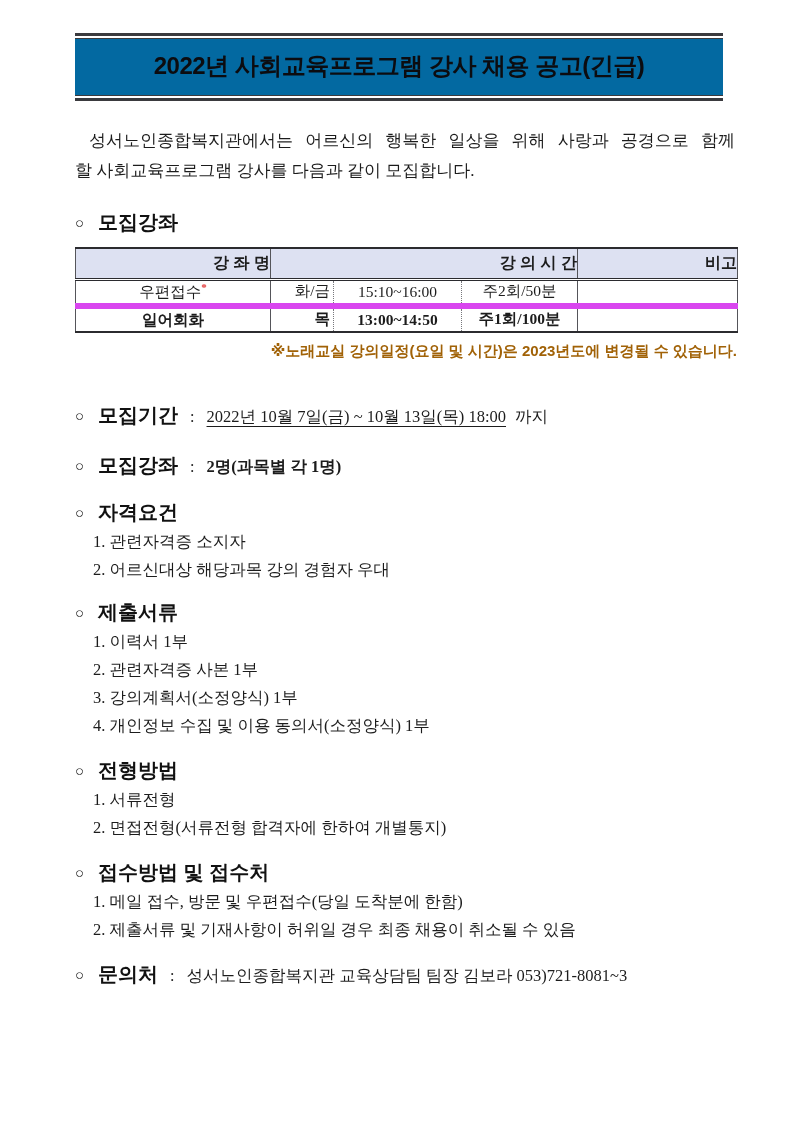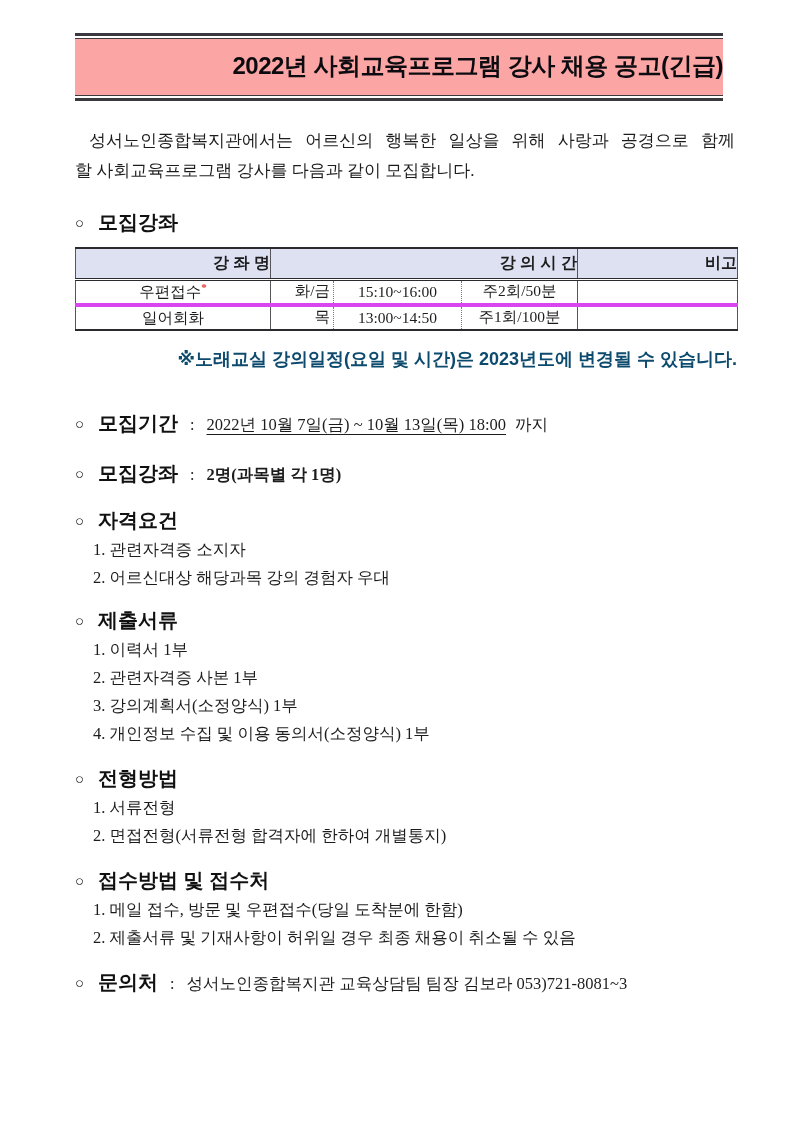--- a/index.html
+++ b/index.html
@@ -17,22 +17,22 @@
   
   .title-outer {
     width: 648px;
     border-top: 3px solid #3a3a3e;
     border-bottom: 3px solid #3a3a3e;
     padding: 2px 0;
   }
   .title-inner {
     border-top: 1px solid #3a3a3e;
     border-bottom: 1px solid #3a3a3e;
-    background: #fca5a5;
-    text-align: right;
+    background: #0369a1;
+    text-align: center;
     padding: 11px 0 13px 0;
   }
   .title-inner h1 {
     margin: 0;
     font-family: "Liberation Sans", "DejaVu Sans", sans-serif;
     font-weight: 800;
     font-size: 24px;
     letter-spacing: -0.5px;
     color: #0c0c10;
   }
@@ -100,37 +100,37 @@
     vertical-align: middle;
     padding: 0;
   }
   .course-table td {
     height: 23px;
     font-size: 15.5px;
     text-align: center;
     vertical-align: middle;
     padding: 0;
   }
-  .course-table tbody tr + tr td { border-top: 4px solid #d946ef; }
+  .course-table tbody tr + tr td { border-top: 6px solid #d946ef; font-weight: bold; }
   th.c-time { border-left: 1px solid #55555a; border-right: 1px solid #55555a; }
   td.td-days { border-left: 1px solid #55555a; text-align: right; padding-right: 3px; }
   td.td-time { border-left: 1px dotted #77777c; }
   td.td-freq { border-left: 1px dotted #77777c; }
   td.td-note { border-left: 1px solid #55555a; }
   .red { color: #e03131; }
   sup.red { font-size: 11px; font-weight: 700; }
 
   .red-note {
     width: 662px;
-    margin-top: 19px;
+    margin-top: 9px;
     text-align: right;
-    color: #0c4a6e;
+    color: #a16207;
     font-family: "Liberation Sans", "DejaVu Sans", sans-serif;
     font-weight: 700;
-    font-size: 18px;
+    font-size: 15px;
     line-height: 18px;
   }
 </style>
 </head>
 <body>
 
 <div class="page">
 
   <div class="title-outer">
     <div class="title-inner">

